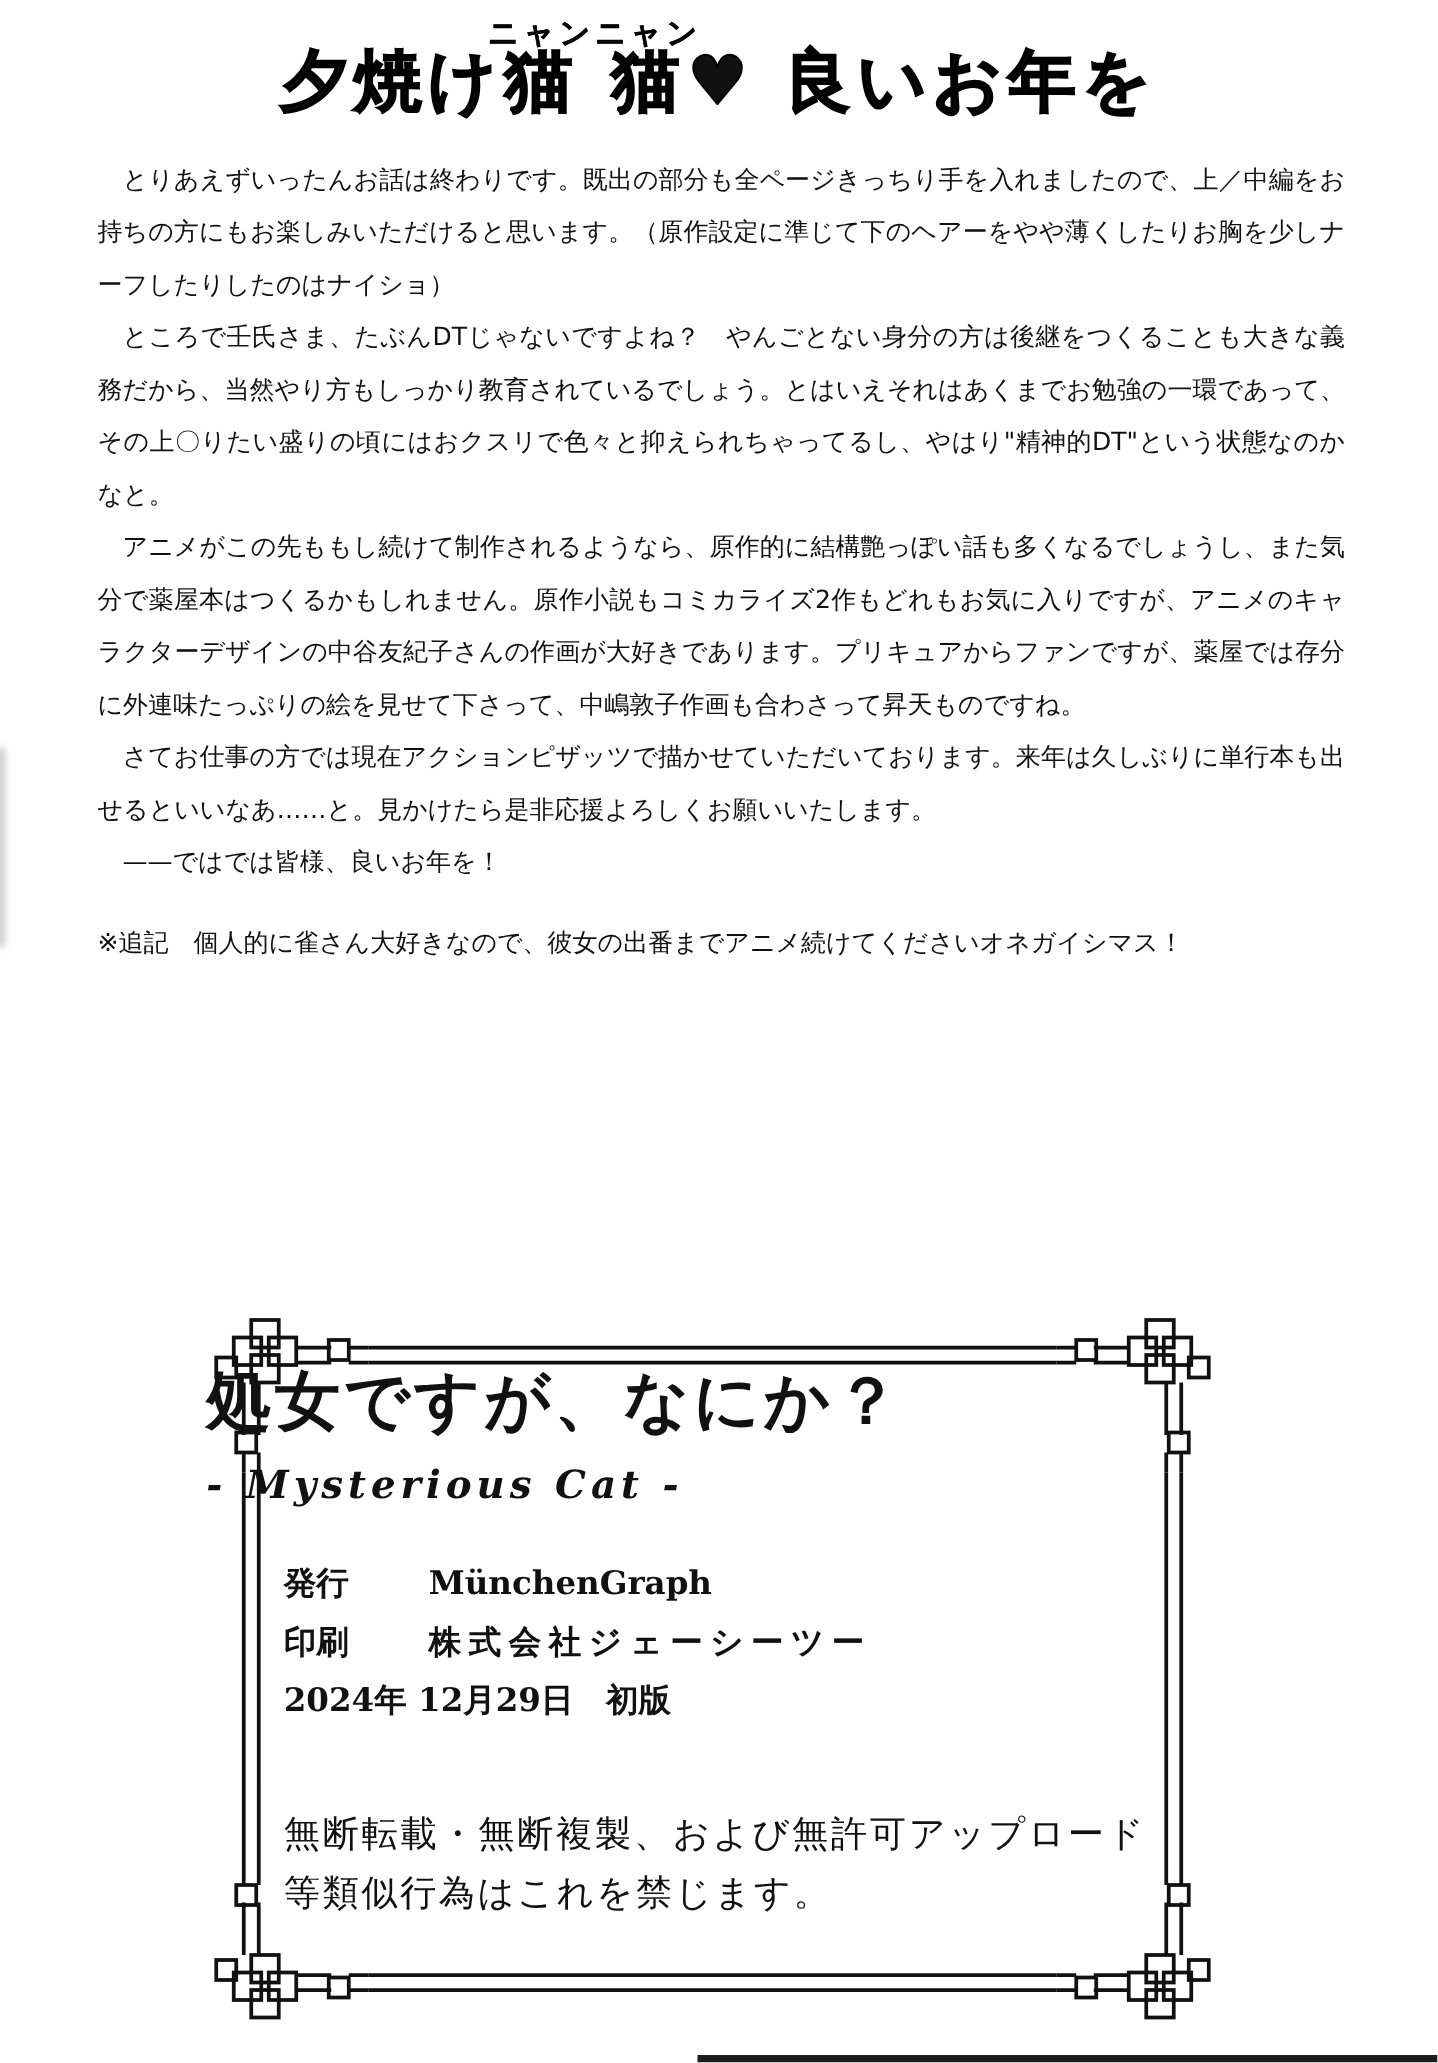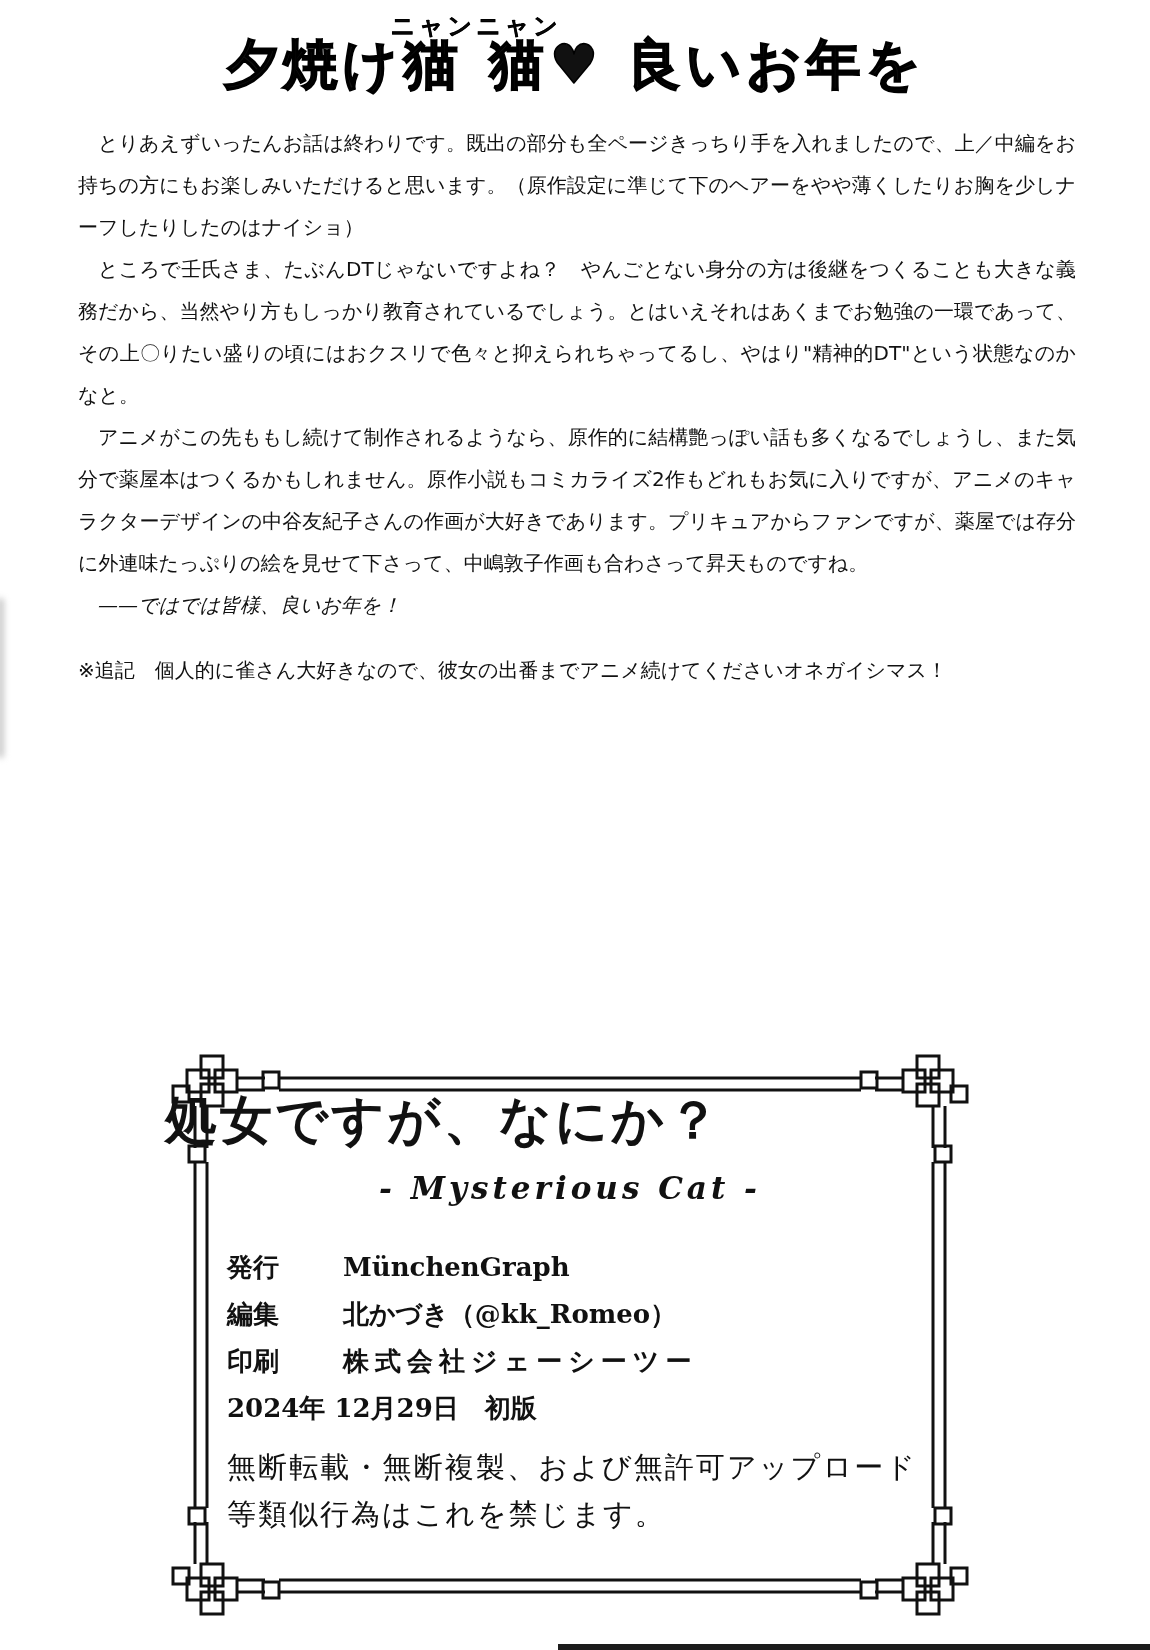--- a/index.html
+++ b/index.html
@@ -30,41 +30,41 @@
     text-align:right;
   }
   
   .body-text{
     margin:26px 74px 0 78px;
     font-size:20px;
     line-height:42px;
     text-align:justify;
   }
   .body-text p{margin:0;text-indent:1em;}
-  .body-text p.signoff{text-indent:1em;font-style:italic;}
+  .body-text p.signoff{text-indent:1em;}
   .body-text p.postscript{text-indent:0;margin-top:23px;}
   
   .frame{
     position:absolute;
     left:165px;top:1048px;
     width:810px;height:574px;
   }
   .frame svg.border{position:absolute;left:0;top:0;}
   .frame-title{
     position:absolute;top:38px;left:0;width:100%;
     text-align:left;
     font-family:"DejaVu Serif","Liberation Serif",serif;
     font-weight:bold;
     font-size:52px;
     letter-spacing:3px;
     white-space:nowrap;
   }
   .frame-subtitle{
     position:absolute;top:122px;left:0;width:100%;
-    text-align:center;
+    text-align:left;
     font-family:"DejaVu Serif","Liberation Serif",serif;
     font-style:italic;
     font-weight:bold;
     font-size:31px;
     letter-spacing:4px;
     white-space:nowrap;
   }
   .credits{
     position:absolute;top:196px;left:62px;
     font-family:"DejaVu Serif","Liberation Serif",serif;
@@ -105,20 +105,21 @@
 
 <div class="title-wrap">
   <div class="main-title"><span>夕焼け</span><ruby><span>猫猫</span><rt>ニャンニャン</rt></ruby><span>♥ 良いお年を</span>
   </div>
 </div>
 
 <div class="body-text">
   <p>とりあえずいったんお話は終わりです。既出の部分も全ページきっちり手を入れましたので、上／中編をお持ちの方にもお楽しみいただけると思います。（原作設定に準じて下のヘアーをやや薄くしたりお胸を少しナーフしたりしたのはナイショ）</p>
   <p>ところで壬氏さま、たぶんDTじゃないですよね？　やんごとない身分の方は後継をつくることも大きな義務だから、当然やり方もしっかり教育されているでしょう。とはいえそれはあくまでお勉強の一環であって、その上〇りたい盛りの頃にはおクスリで色々と抑えられちゃってるし、やはり"精神的DT"という状態なのかなと。</p>
   <p>アニメがこの先ももし続けて制作されるようなら、原作的に結構艶っぽい話も多くなるでしょうし、また気分で薬屋本はつくるかもしれません。原作小説もコミカライズ2作もどれもお気に入りですが、アニメのキャラクターデザインの中谷友紀子さんの作画が大好きであります。プリキュアからファンですが、薬屋では存分に外連味たっぷりの絵を見せて下さって、中嶋敦子作画も合わさって昇天ものですね。</p>
+  <p>さてお仕事の方では現在アクションピザッツで描かせていただいております。来年は久しぶりに単行本も出せるといいなあ……と。見かけたら是非応援よろしくお願いいたします。</p>
   <p class="signoff">——ではでは皆様、良いお年を！</p>
   <p class="postscript">※追記　個人的に雀さん大好きなので、彼女の出番までアニメ続けてくださいオネガイシマス！</p>
 </div>
 
 <div class="frame">
   <svg class="border" width="810" height="574" viewBox="0 0 810 574" aria-hidden="true">
     <defs>
       <g id="knot" fill="none" stroke="#111" stroke-width="3">
         <rect x="36" y="8" width="22" height="22"></rect>
         <rect x="22" y="22" width="22" height="22"></rect>
@@ -146,23 +147,20 @@
   </svg>
 
   <div class="frame-title">処女ですが、なにか？</div>
   <div class="frame-subtitle">- Mysterious Cat -</div>
 
   <div class="credits">
     <div>
       <span class="cl">発行</span><span>MünchenGraph</span>
     </div>
     <div>
-      <span class="cl">編集</span><span>北かづき（@kk_Romeo）</span>
-    </div>
-    <div>
       <span class="cl">印刷</span><span class="spaced">株式会社ジェーシーツー</span>
     </div>
     <div>2024年 12月29日　初版</div>
   </div>
 
   <div class="notice">無断転載・無断複製、および無許可アップロード等類似行為はこれを禁じます。</div>
 </div>
 
 <div class="side-smudge"></div>
 <div class="edge-artifact"></div>

